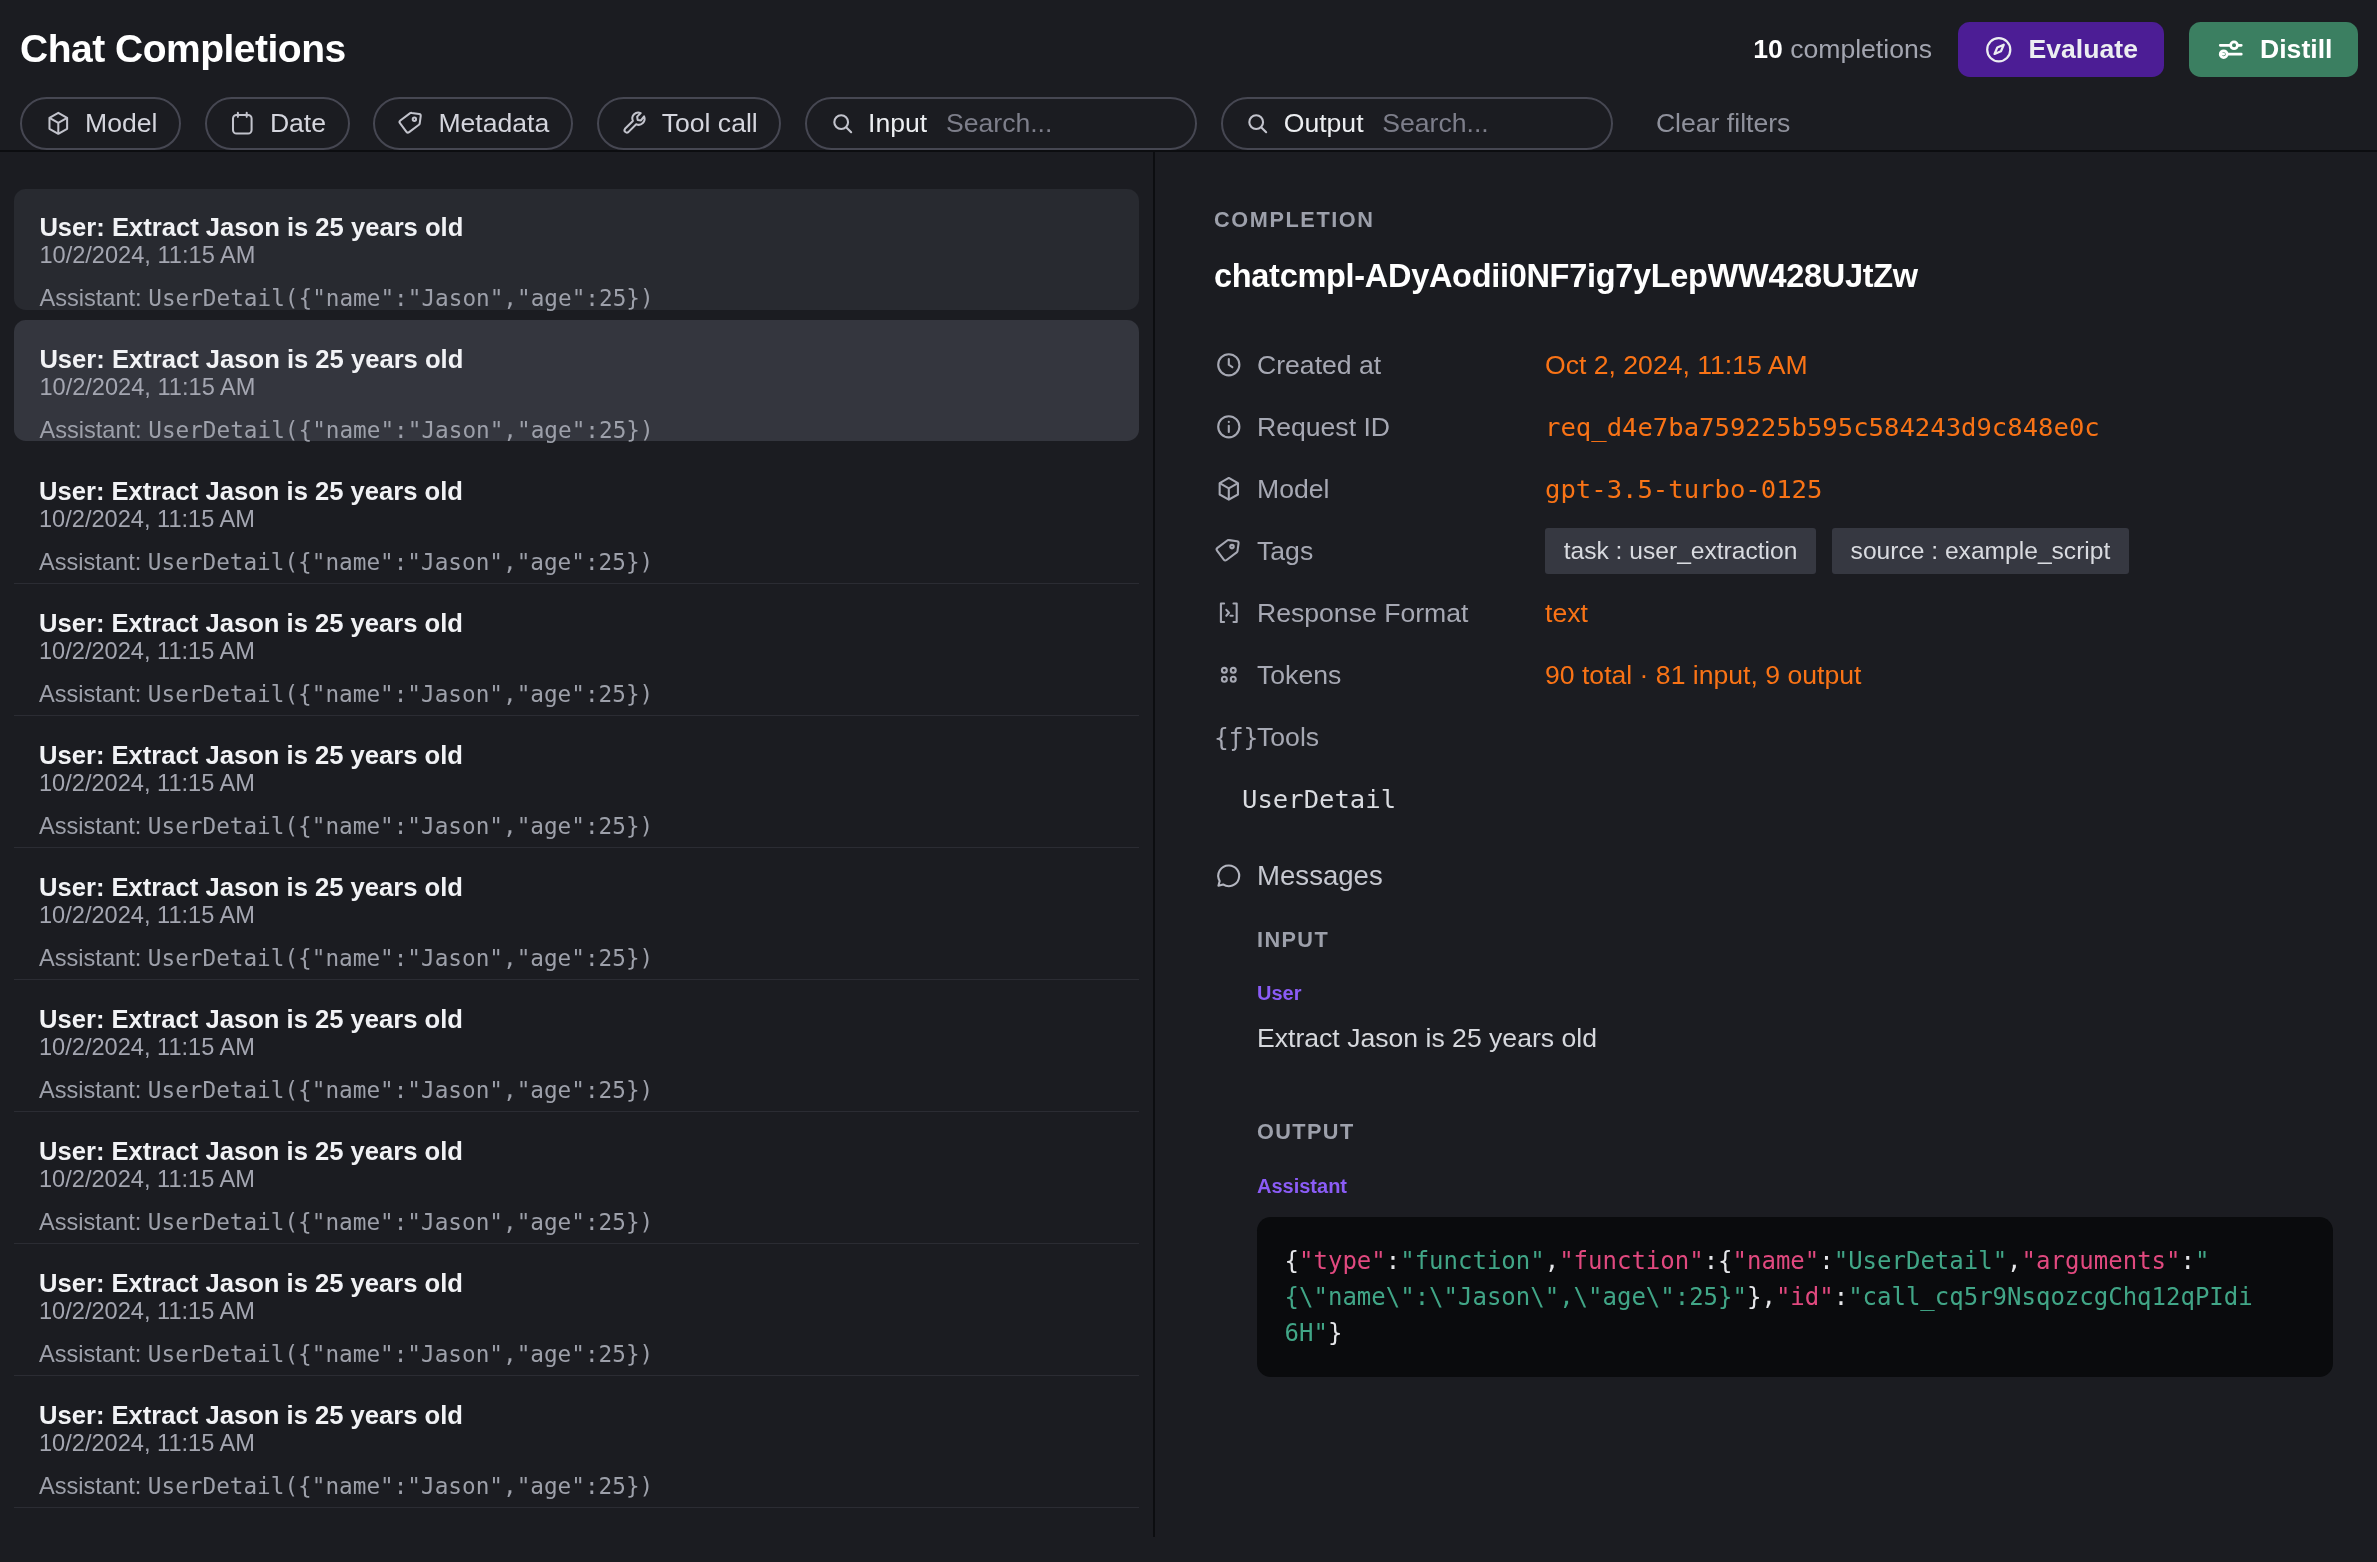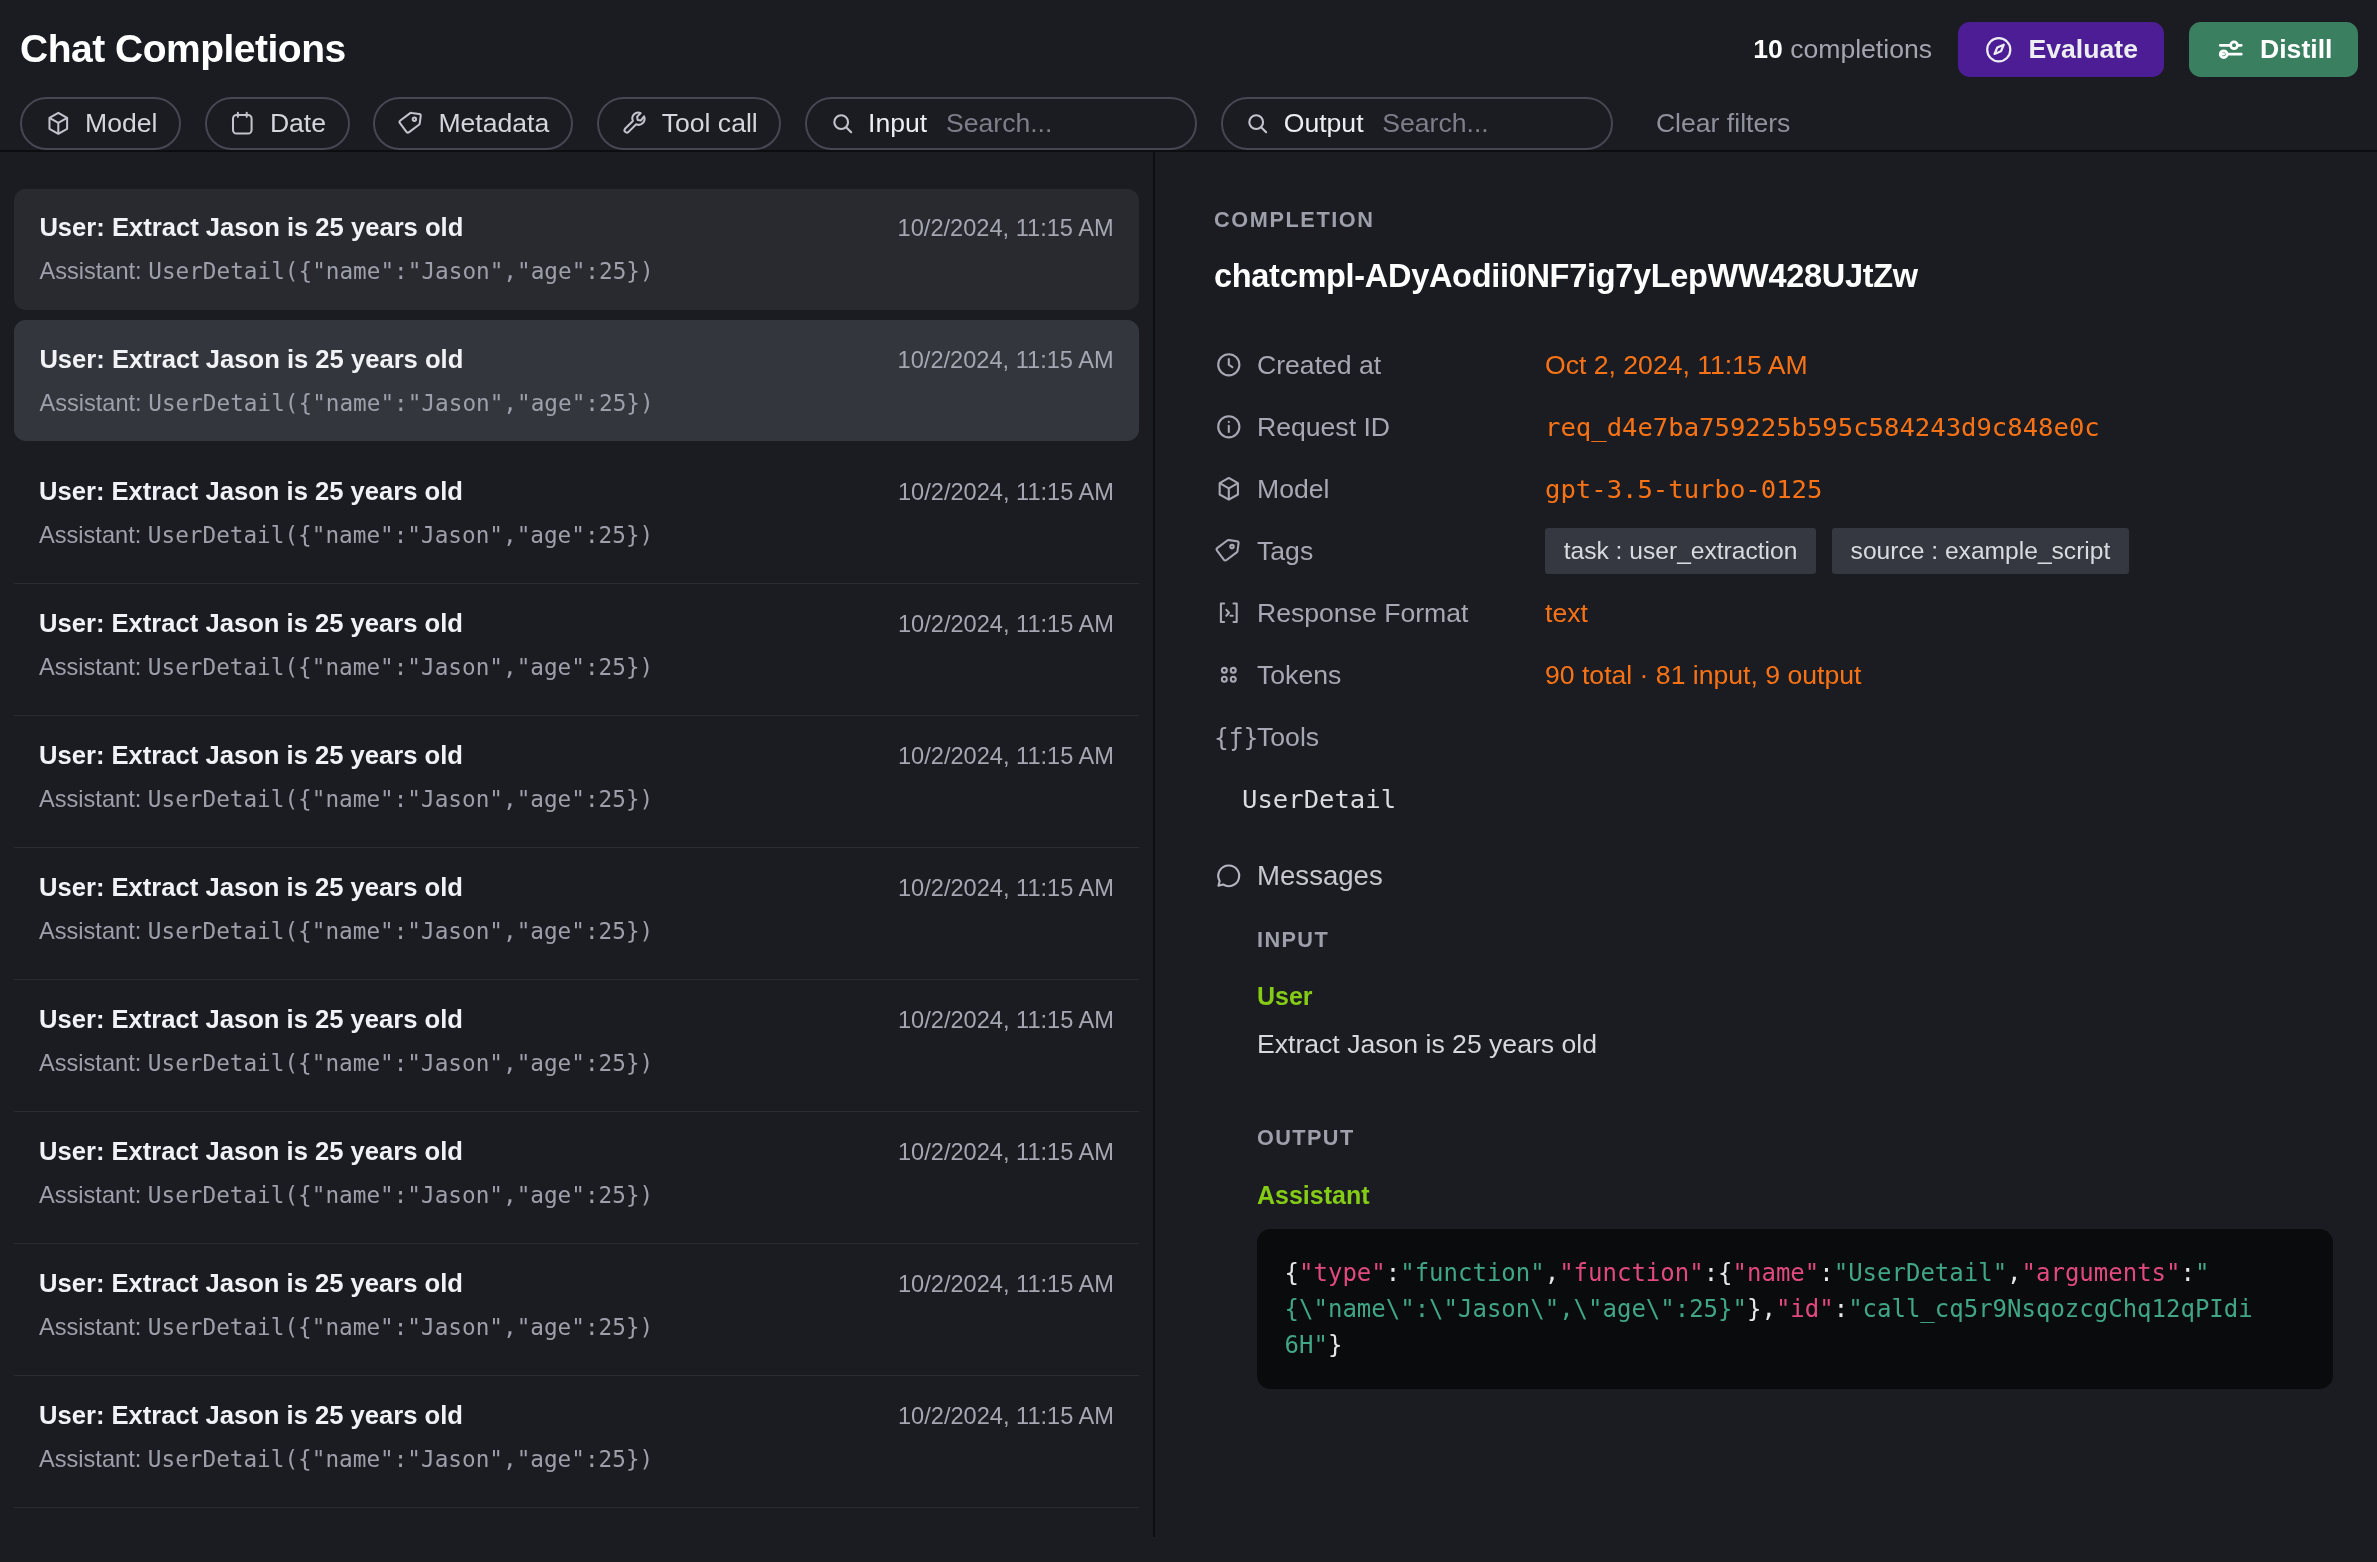--- a/index.html
+++ b/index.html
@@ -38,21 +38,21 @@
   .main { display:flex; border-top:2px solid #0c0d10; height:1387px; }
 
   
   .list-panel { width:1155px; border-right:2px solid #0c0d10; padding-top:37px; overflow:hidden; }
   .row { position:relative; height:132px; padding:24.6px 39px 0 39px; cursor:pointer; }
   .row.hover, .row.selected { height:121px; margin:0 13.8px 10.8px 13.8px; padding:24.6px 25.6px 0 25.6px; border-radius:11.8px; }
   .row.hover    { background:#282a30; }
   .row.selected { background:#34363e; }
   .row.plain::after { content:""; position:absolute; left:13.8px; right:13.8px; bottom:0;
                       border-bottom:1px solid #2b2c33; }
-  .row-line1 { display:flex; justify-content:space-between; align-items:baseline; }
+  .row-line1 { display:flex; justify-content:space-between; align-items:baseline;flex-direction:column; }
   .row-user { font-size:25.6px; font-weight:bold; color:#f1f2f5; }
   .row-time { font-size:23.6px; color:#a4a6b1; }
   .row-line2 { margin-top:15.8px; font-size:23.6px; color:#9da0aa; }
   .row-line2 .code-part { font-family:"DejaVu Sans Mono", monospace; font-size:22.7px; }
 
   
   .detail-panel { flex:1; padding:55px 45px 0 59px; overflow:hidden; }
   .section-label { font-size:21.7px; font-weight:bold; letter-spacing:1.6px; color:#9da0ab; }
   .completion-id { margin-top:25.6px; font-size:32.5px; font-weight:bold; color:#ffffff; letter-spacing:-0.3px; }
 
@@ -68,21 +68,21 @@
   .tools-item { margin-left:28px; height:62px; display:flex; align-items:center;
                 font-family:"DejaVu Sans Mono", monospace; font-size:25.6px; color:#d9dbe0; }
 
   .messages { margin-top:29.6px; }
   .messages-header { display:flex; align-items:center; }
   .messages-header .meta-icon { color:#b4b6c0; }
   .messages-title { font-size:27.6px; color:#c6c8d0; }
   .msg-body { margin-left:43px; }
   .msg-section-label { margin-top:35px; font-size:21.7px; font-weight:bold; letter-spacing:1.4px; color:#9da0ab; }
   .msg-section-label.output { margin-top:65px; }
-  .msg-role { margin-top:29.6px; font-size:25px; font-weight:bold; color:#84cc16; }
+  .msg-role { margin-top:29.6px; font-size:20px; font-weight:bold; color:#8b5cf6; }
   .msg-text { margin-top:17.7px; font-size:26.6px; color:#d6d8dd; }
 
   .code-block { margin-top:19.7px; width:1076px; background:#0a0b0d; border-radius:13.8px;
                 padding:25.6px 27.6px; }
   .code-line { font-family:"DejaVu Sans Mono", monospace; font-size:24px; line-height:36px;
                white-space:pre; color:#e6e7ea; }
   .tok-p { color:#e6e7ea; }
   .tok-k { color:#e1497f; }
   .tok-s { color:#41a687; }
 </style>

